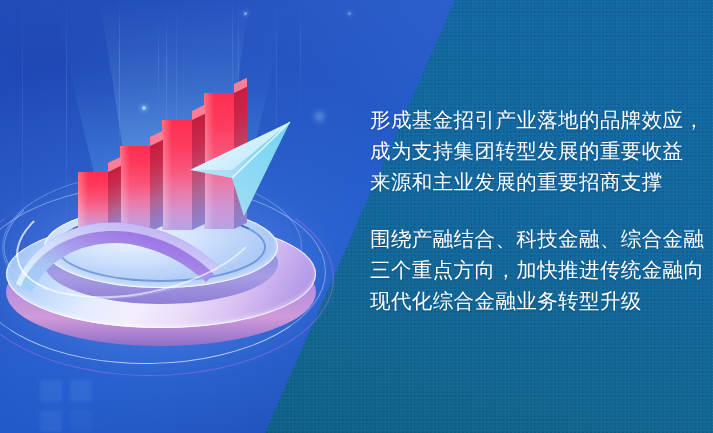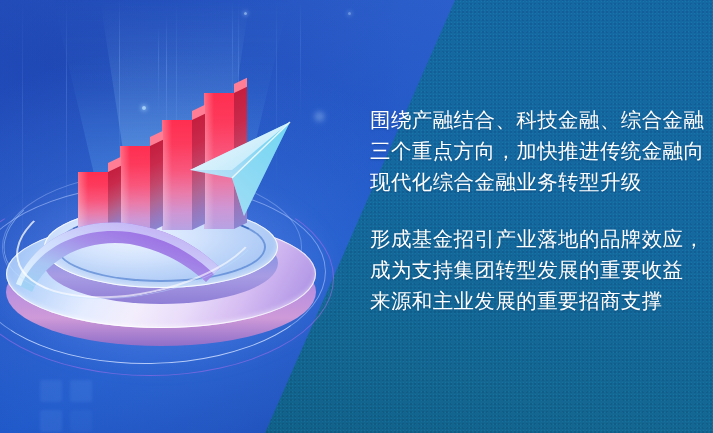--- a/index.html
+++ b/index.html
@@ -321,24 +321,24 @@
       <path d="M104,6 L58,100 L46,62 Z" fill="#7fd9f3" opacity="0.55"></path>
       <path d="M104,6 L46,62" stroke="#ffffff" stroke-width="1.4" opacity="0.8" fill="none"></path>
     </svg>
 
     <div class="swoosh-hi"></div>
     <div class="swoosh-hi2"></div>
   </div>
 
   <div id="copy">
     <p class="para">
+      <span class="line">形成基金招引产业落地的品牌效应，</span><br>
+      <span class="line">成为支持集团转型发展的重要收益</span><br>
+      <span class="line">来源和主业发展的重要招商支撑</span>
+    </p>
+    <p class="para">
       <span class="line">围绕产融结合、科技金融、综合金融</span><br>
       <span class="line">三个重点方向，加快推进传统金融向</span><br>
       <span class="line">现代化综合金融业务转型升级</span>
     </p>
-    <p class="para">
-      <span class="line">形成基金招引产业落地的品牌效应，</span><br>
-      <span class="line">成为支持集团转型发展的重要收益</span><br>
-      <span class="line">来源和主业发展的重要招商支撑</span>
-    </p>
   </div>
 
 </div>
 
 </body></html>

